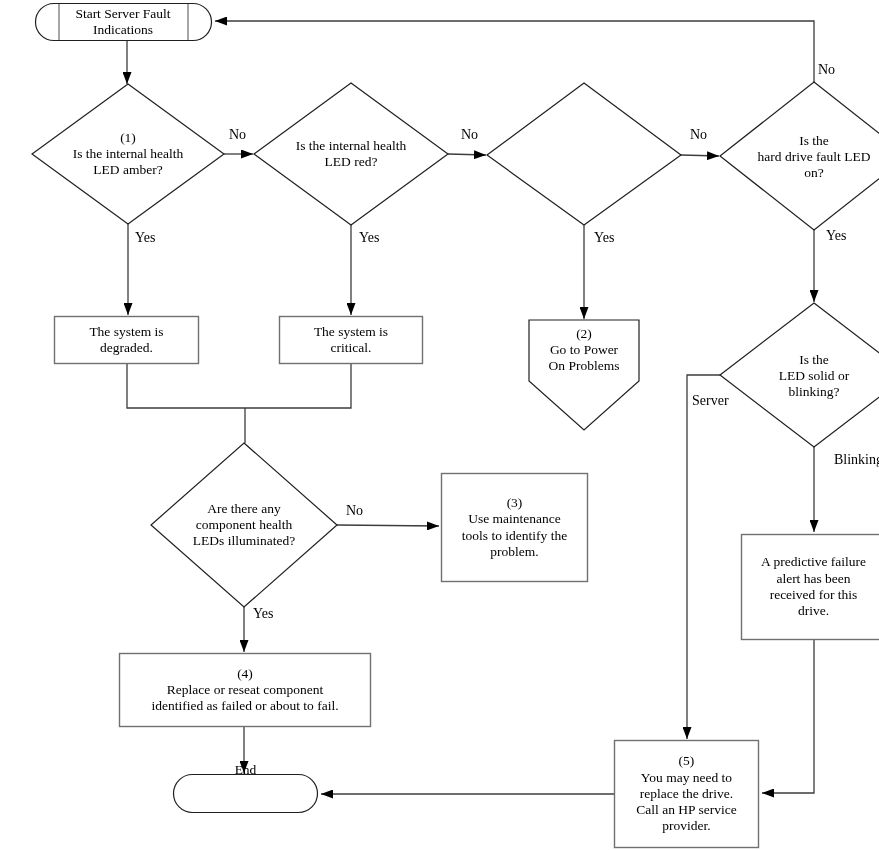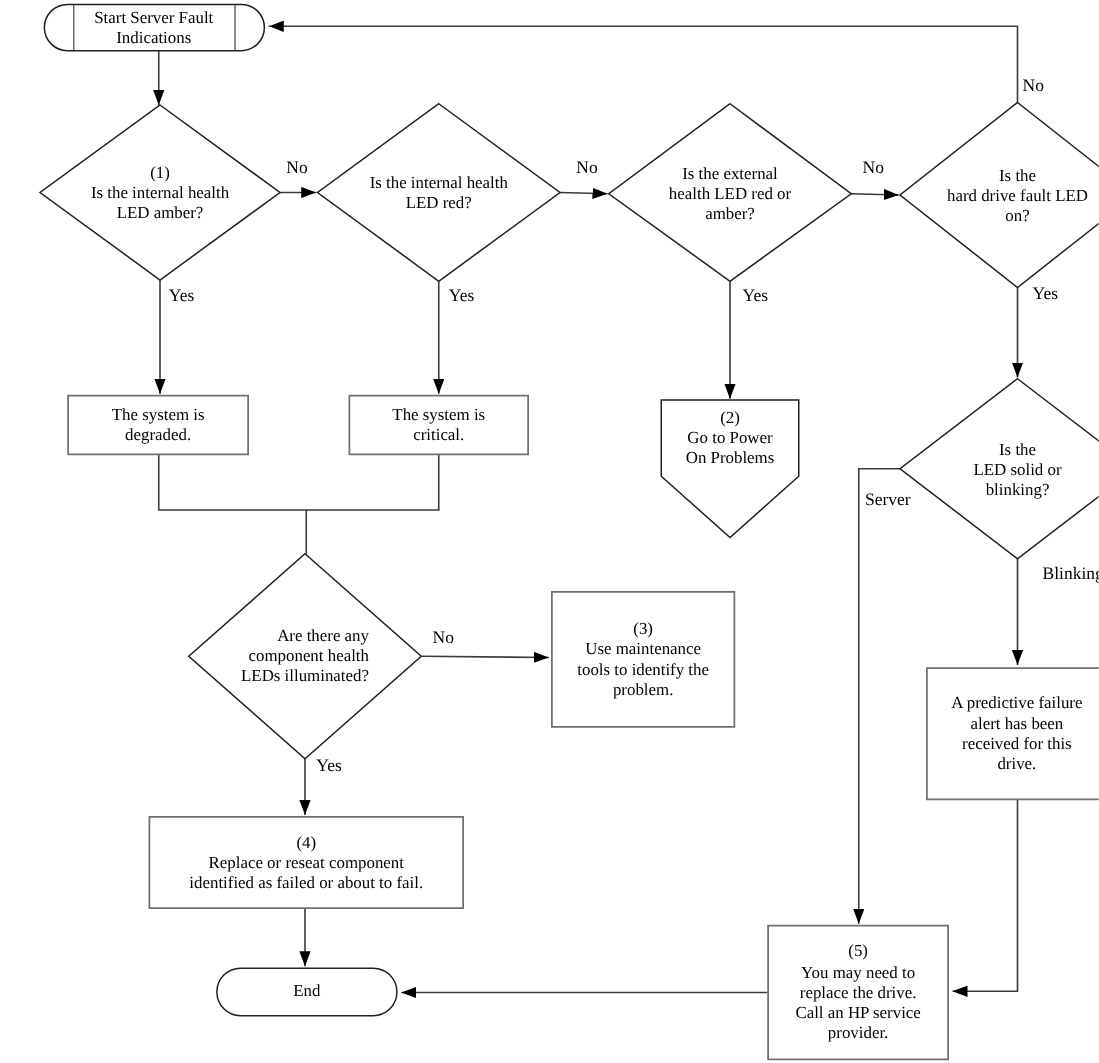--- a/index.html
+++ b/index.html
@@ -99,43 +99,40 @@
   <div class="label" style="left:10px; top:5px; width:164px; height:34px;">Start Server Fault
 Indications</div>
 
   <div class="label" style="left:17px; top:114px; width:160px; height:80px;">(1)
 Is the internal health
 LED amber?</div>
 
   <div class="label" style="left:240px; top:123px; width:160px; height:62px;">Is the internal health
 LED red?</div>
 
-  <div class="label" style="left:473px; top:115px; width:160px; height:80px;">Is the external
-health LED red or
-amber?</div>
 
   <div class="label" style="left:703px; top:117px; width:160px; height:80px;">Is the
 hard drive fault LED
 on?</div>
 
   <div class="label" style="left:23px; top:316px; width:145px; height:48px;">The system is
 degraded.</div>
 
   <div class="label" style="left:248px; top:316px; width:144px; height:48px;">The system is
 critical.</div>
 
   <div class="label" style="left:498px; top:322px; width:110px; height:56px;">(2)
 Go to Power
 On Problems</div>
 
   <div class="label" style="left:703px; top:336px; width:160px; height:80px;">Is the
 LED solid or
 blinking?</div>
 
-  <div class="label" style="left:133px; top:485px; width:160px; height:80px;text-align:right;">Are there any
+  <div class="label" style="left:133px; top:485px; width:160px; height:80px;">Are there any
 component health
 LEDs illuminated?</div>
 
   <div class="label" style="left:410px; top:473px; width:147px; height:109px;">(3)
 Use maintenance
 tools to identify the
 problem.</div>
 
   <div class="label" style="left:710px; top:534px; width:145px; height:106px;">A predictive failure
 alert has been
@@ -145,21 +142,21 @@
   <div class="label" style="left:88px; top:653px; width:252px; height:74px;">(4)
 Replace or reseat component
 identified as failed or about to fail.</div>
 
   <div class="label" style="left:583px; top:742px; width:145px; height:104px;">(5)
 You may need to
 replace the drive.
 Call an HP service
 provider.</div>
 
-  <div class="label" style="left:142px; top:774px; width:145px; height:39px;">End</div>
+  <div class="label" style="left:142px; top:751px; width:145px; height:39px;">End</div>
 
   <div class="edge-label" style="left:198px; top:127px;">No</div>
   <div class="edge-label" style="left:430px; top:127px;">No</div>
   <div class="edge-label" style="left:659px; top:127px;">No</div>
   <div class="edge-label" style="left:787px; top:62px;">No</div>
 
   <div class="edge-label" style="left:104px; top:230px;">Yes</div>
   <div class="edge-label" style="left:328px; top:230px;">Yes</div>
   <div class="edge-label" style="left:563px; top:230px;">Yes</div>
   <div class="edge-label" style="left:795px; top:228px;">Yes</div>

